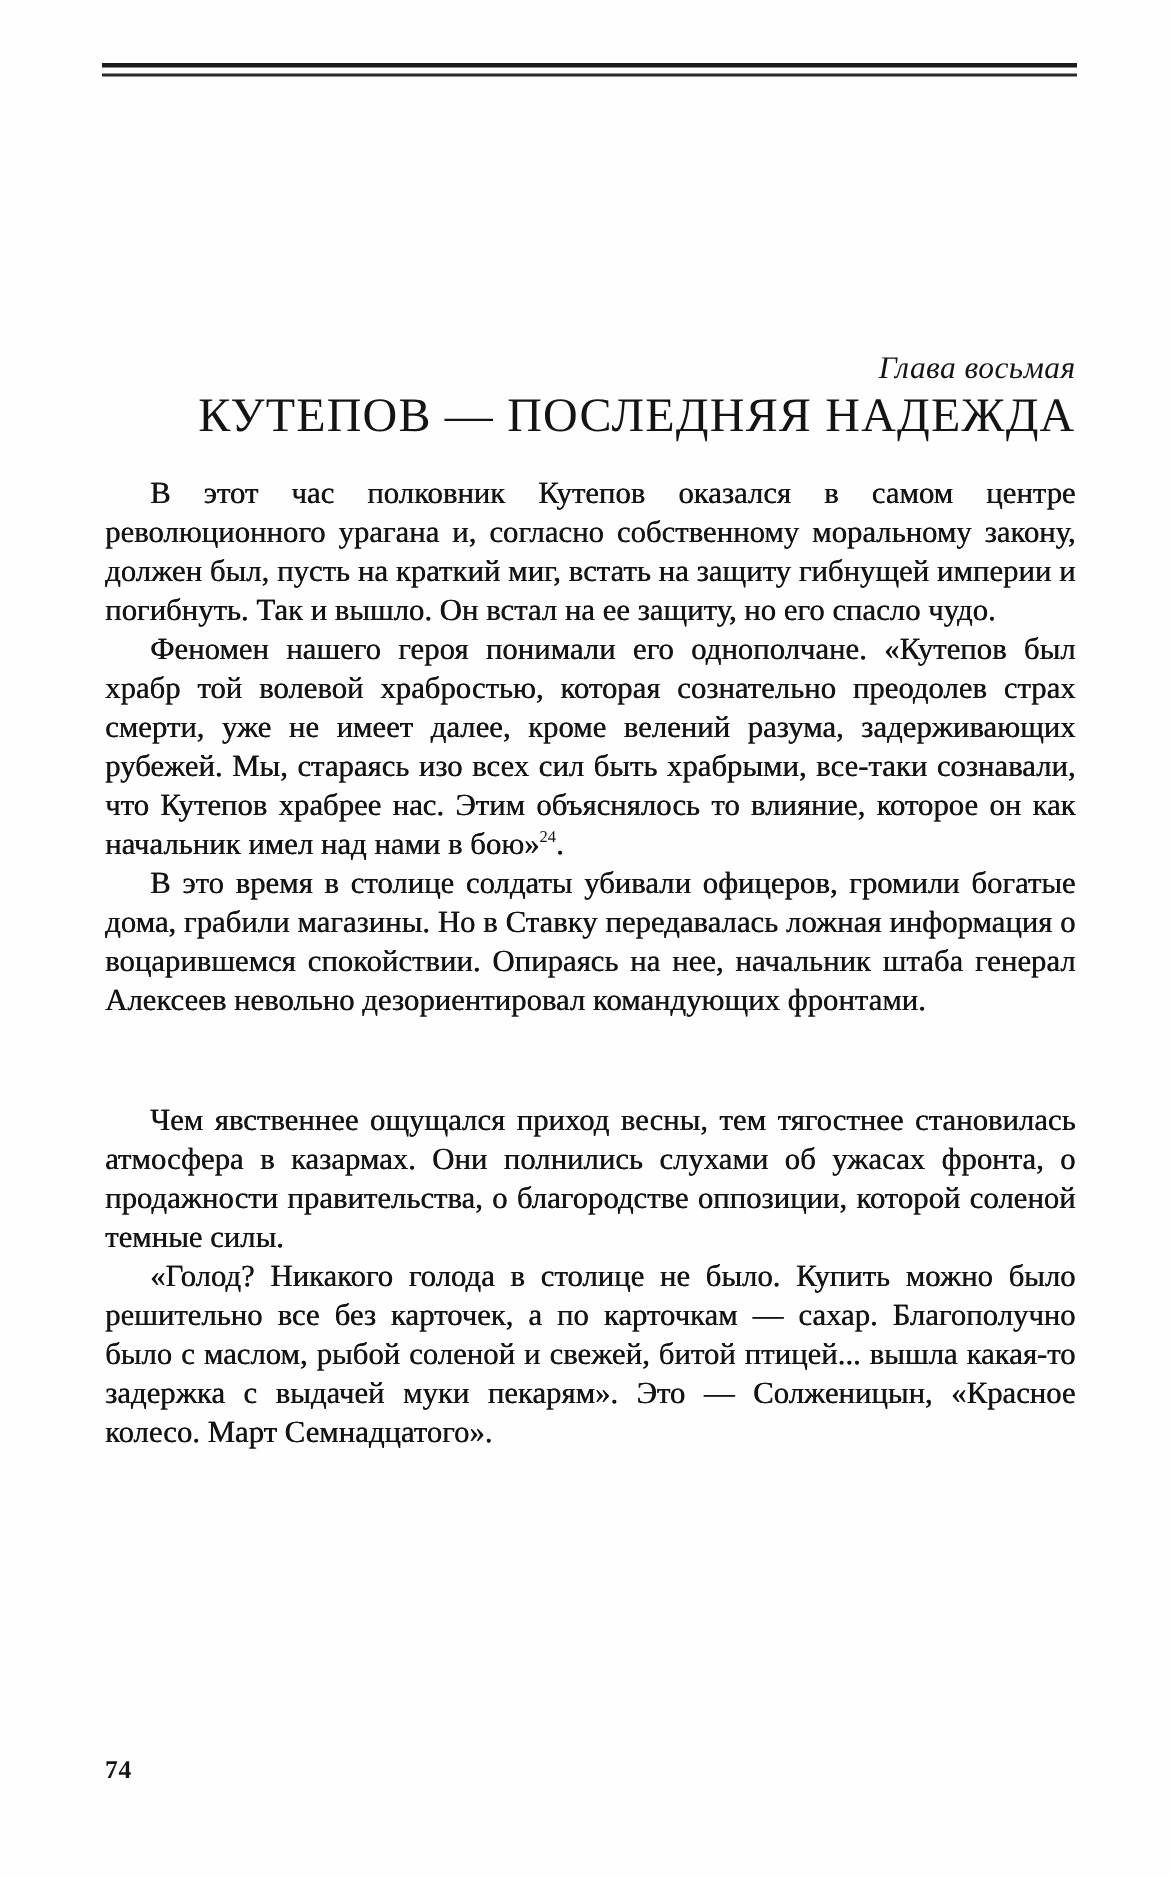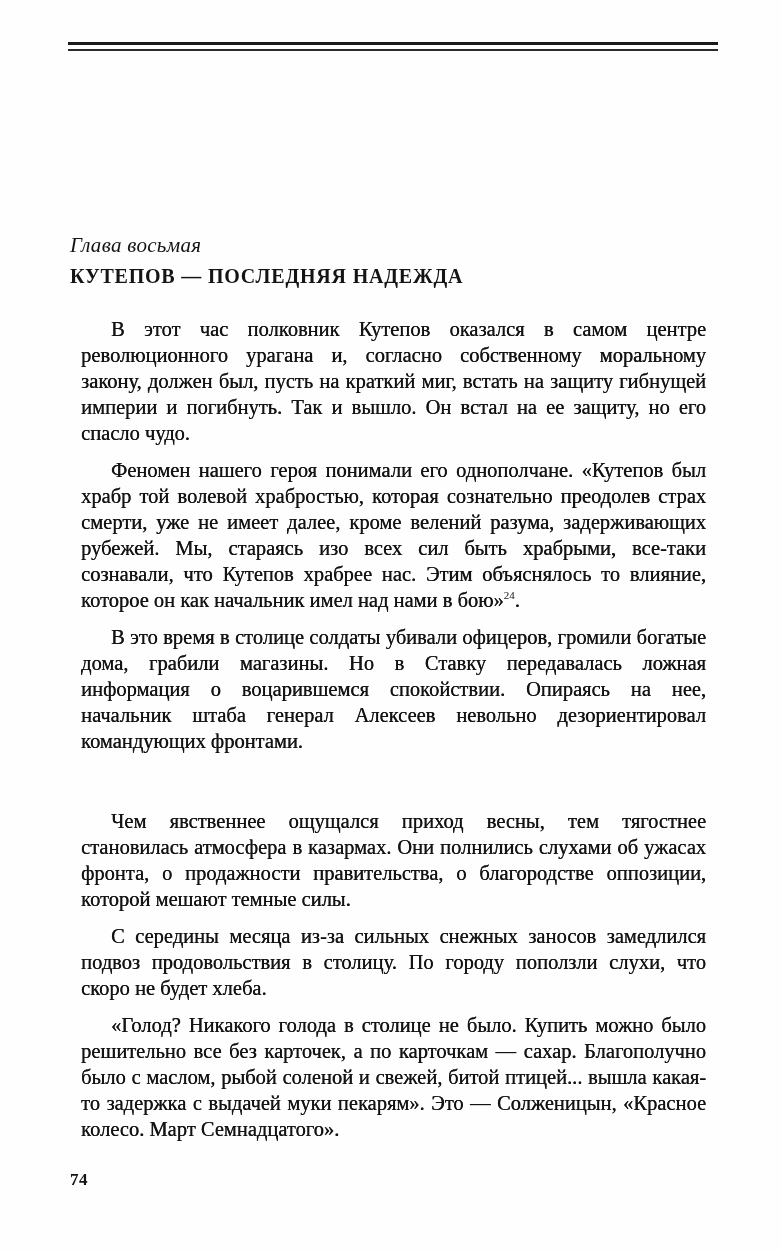--- a/index.html
+++ b/index.html
@@ -27,44 +27,44 @@
     height: 3px;
     background: #1b1b1b;
   }
   .top-rule .rule-thin {
     margin-top: 4px;
     height: 2px;
     background: #2a2a2a;
   }
   .heading {
     margin: 233px 64px 0 70px;
-    text-align: left;
+    text-align: right;
   }
   .chapter-label {
     font-style: italic;
     font-size: 21px;
     line-height: 24px;
     letter-spacing: 0.3px;
   }
   .chapter-title {
     margin: 6px 0 0 0;
-    font-size: 20px;
-    font-weight: bold;
+    font-size: 32px;
+    font-weight: normal;
     line-height: 26px;
     letter-spacing: 0.8px;
   }
   .body-text {
     margin: 27px 64px 0 70px;
     font-size: 20.5px;
     line-height: 26px;
     text-align: justify;
     text-shadow: 0.3px 0 0 currentColor;
   }
   .body-text p {
-    margin: 11px;
+    margin: 0;
     text-indent: 30px;
   }
   .body-text p.section-start {
     margin-top: 54px;
   }
   .body-text sup {
     font-size: 11px;
     line-height: 0;
     vertical-align: super;
     text-shadow: none;
@@ -92,20 +92,19 @@
     <div class="chapter-label">Глава восьмая</div>
     <h1 class="chapter-title">
       <span>КУТЕПОВ — ПОСЛЕДНЯЯ НАДЕЖДА</span><br>
     </h1>
   </div>
 
   <div class="body-text">
     <p>В этот час полковник Кутепов оказался в самом центре революционного урагана и, согласно собственному моральному закону, должен был, пусть на краткий миг, встать на защиту гибнущей империи и погибнуть. Так и вышло. Он встал на ее защиту, но его спасло чудо.</p>
     <p><span>Феномен нашего героя понимали его однополчане. «Кутепов был храбр той волевой храбростью, которая сознательно преодолев страх смерти, уже не имеет далее, кроме велений разума, задерживающих рубежей. Мы, стараясь изо всех сил быть храбрыми, все-таки сознавали, что Кутепов храбрее нас. Этим объяснялось то влияние, которое он как начальник имел над нами в бою»</span><sup>24</sup><span>.</span></p>
     <p>В это время в столице солдаты убивали офицеров, громили богатые дома, грабили магазины. Но в Ставку передавалась ложная информация о воцарившемся спокойствии. Опираясь на нее, начальник штаба генерал Алексеев невольно дезориентировал командующих фронтами.</p>
-    <p class="section-start">Чем явственнее ощущался приход весны, тем тягостнее становилась атмосфера в казармах. Они полнились слухами об ужасах фронта, о продажности правительства, о благородстве оппозиции, которой мешают темные силы.</p>
-    <p>С середины месяца из-за сильных снежных заносов замедлился подвоз продовольствия в столицу. По городу поползли слухи, что скоро не будет хлеба.</p>
+    <p class="section-start">Чем явственнее ощущался приход весны, тем тягостнее становилась атмосфера в казармах. Они полнились слухами об ужасах фронта, о продажности правительства, о благородстве оппозиции, которой соленой темные силы.</p>
     <p>«Голод? Никакого голода в столице не было. Купить можно было решительно все без карточек, а по карточкам — сахар. Благополучно было с маслом, рыбой соленой и свежей, битой птицей... вышла какая-то задержка с выдачей муки пекарям». Это — Солженицын, «Красное колесо. Март Семнадцатого».</p>
   </div>
 
   <div class="page-number">74</div>
 
 </div>
 
 </body></html>

